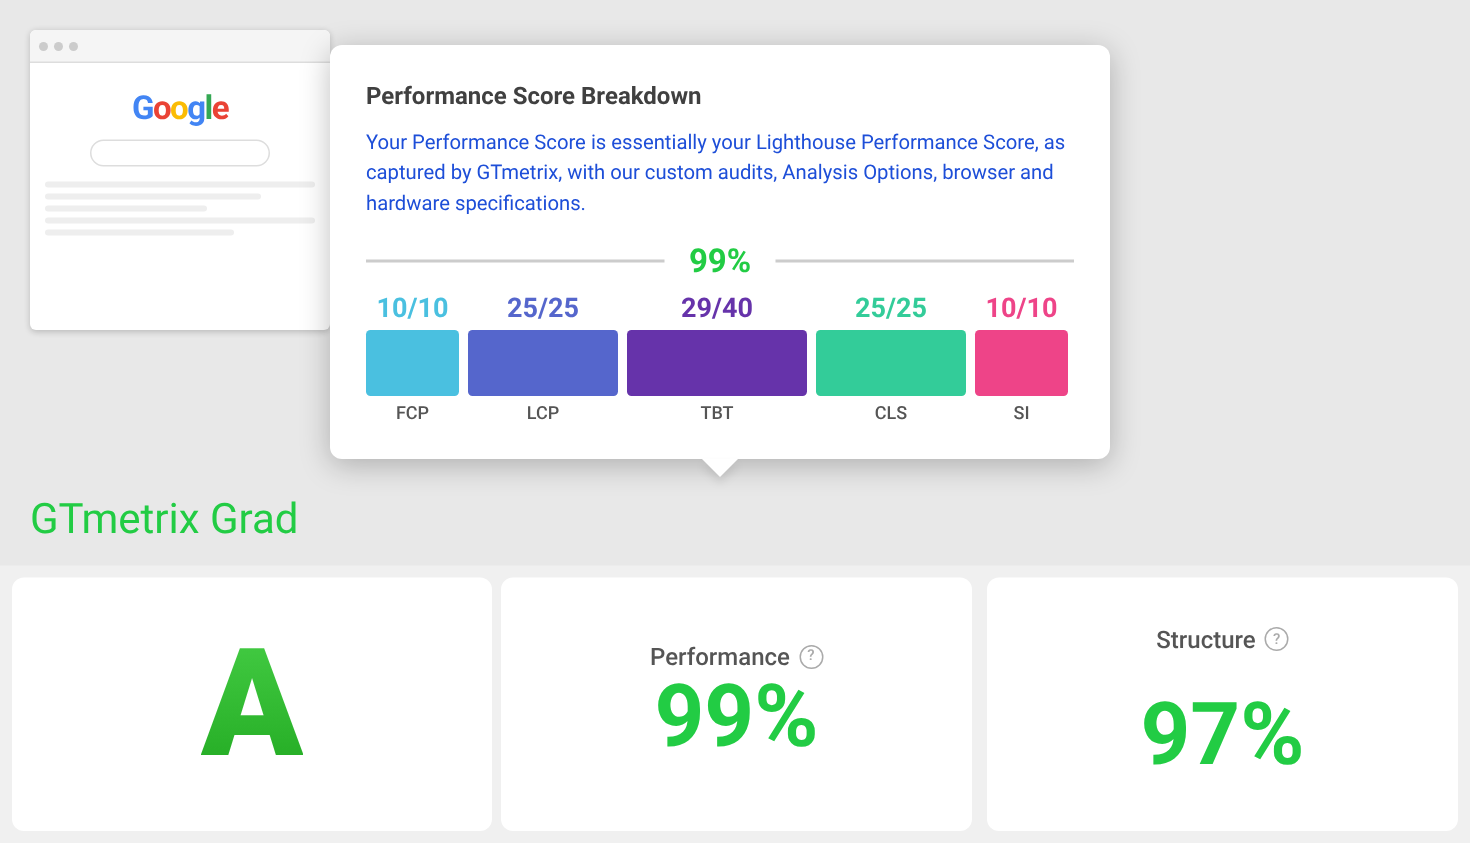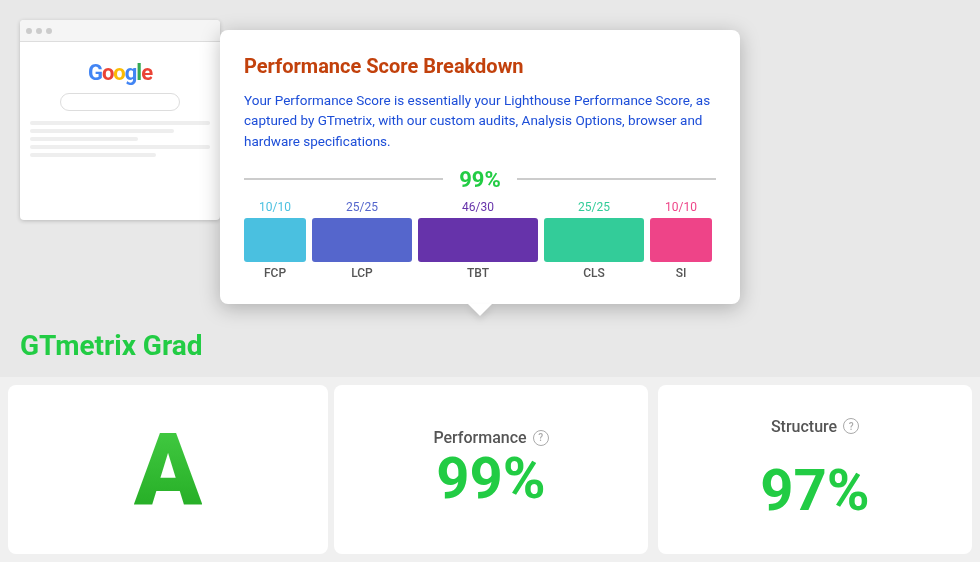--- a/index.html
+++ b/index.html
@@ -79,21 +79,21 @@
       border-radius: 2px;
       margin-bottom: 4px;
     }
 
     
     .grade-label {
       position: absolute;
       bottom: 200px;
       left: 20px;
       font-size: 28px;
-      font-weight: 700;
+      font-weight: 400;
       color: #22cc44;
     }
 
     
     .bottom-cards {
       position: absolute;
       bottom: 0;
       left: 0;
       right: 0;
       height: 185px;
@@ -163,23 +163,23 @@
       top: 30px;
       left: 220px;
       width: 520px;
       background: white;
       border-radius: 8px;
       box-shadow: 0 4px 20px rgba(0,0,0,0.25);
       padding: 24px;
       z-index: 10;
     }
     .popup-title {
-      font-size: 20px;
+      font-size: 16px;
       font-weight: 700;
-      color: #c2410c;
+      color: #404040;
       margin-bottom: 12px;
     }
     .popup-desc {
       font-size: 13.5px;
       color: #1d4ed8;
       line-height: 1.5;
       margin-bottom: 12px;
     }
     .popup-link {
       color: #3366cc;
@@ -215,22 +215,22 @@
       display: flex;
       gap: 6px;
       margin-top: 4px;
     }
     .metric-item {
       display: flex;
       flex-direction: column;
       align-items: center;
     }
     .metric-score {
-      font-size: 12px;
-      font-weight: 400;
+      font-size: 18px;
+      font-weight: 700;
       margin-bottom: 4px;
     }
     .metric-bar {
       height: 44px;
       border-radius: 3px;
     }
     .metric-label {
       font-size: 12px;
       color: #555;
       margin-top: 4px;
@@ -311,21 +311,21 @@
         <div class="metric-score">10/10</div>
         <div class="metric-bar"></div>
         <div class="metric-label">FCP</div>
       </div>
       <div class="metric-item metric-lcp">
         <div class="metric-score">25/25</div>
         <div class="metric-bar"></div>
         <div class="metric-label">LCP</div>
       </div>
       <div class="metric-item metric-tbt">
-        <div class="metric-score">46/30</div>
+        <div class="metric-score">29/40</div>
         <div class="metric-bar"></div>
         <div class="metric-label">TBT</div>
       </div>
       <div class="metric-item metric-cls">
         <div class="metric-score">25/25</div>
         <div class="metric-bar"></div>
         <div class="metric-label">CLS</div>
       </div>
       <div class="metric-item metric-si">
         <div class="metric-score">10/10</div>

